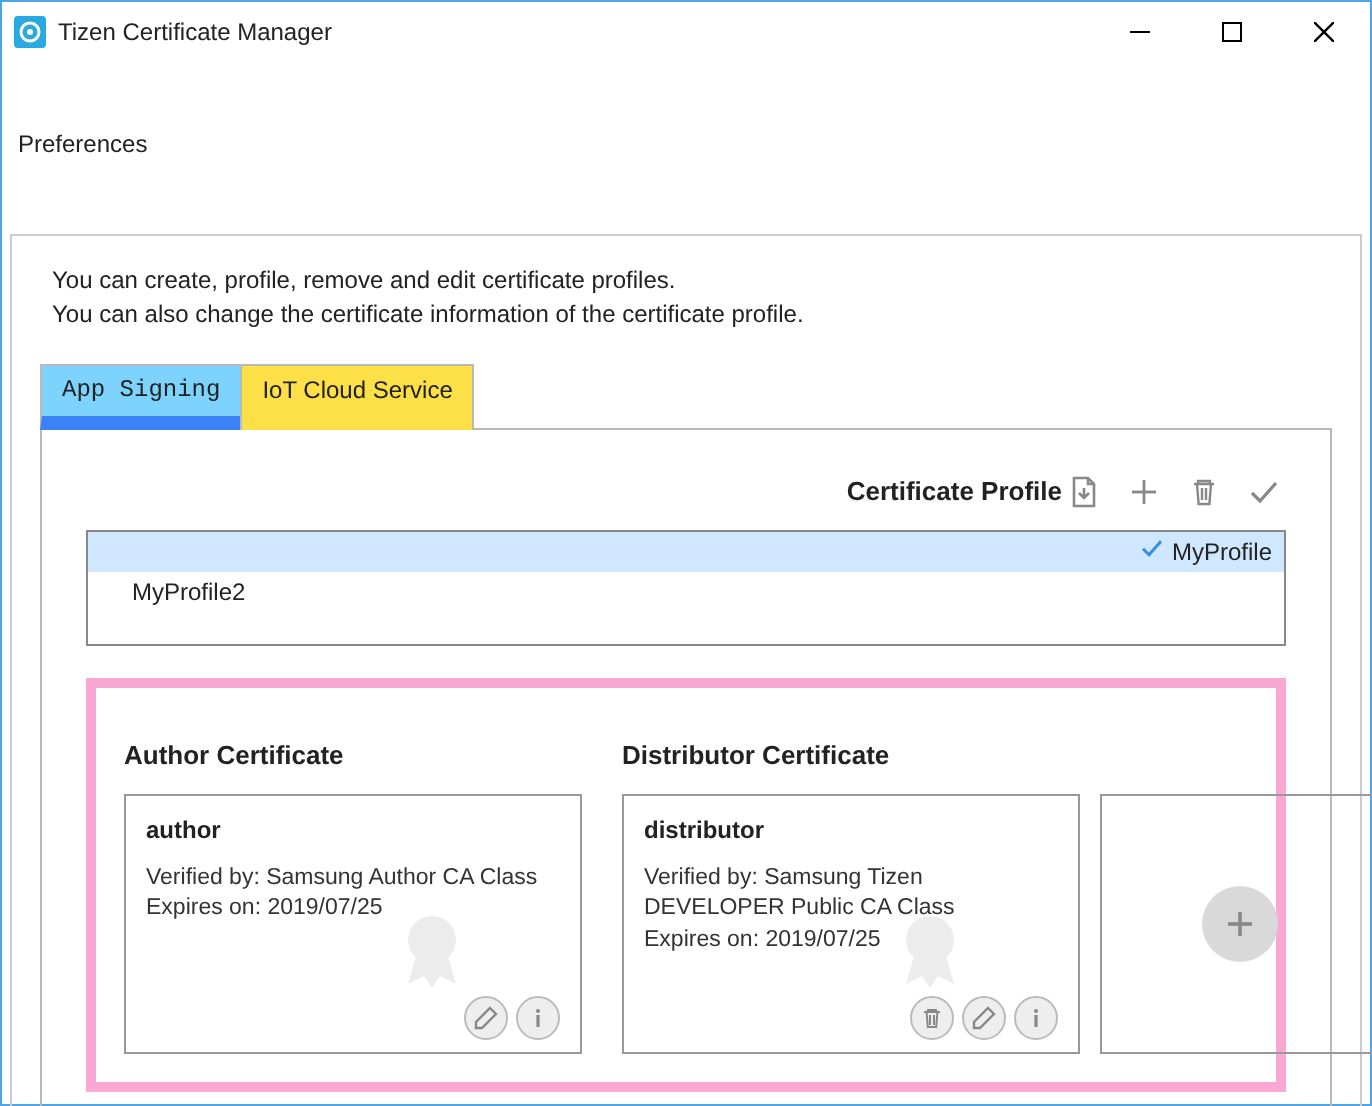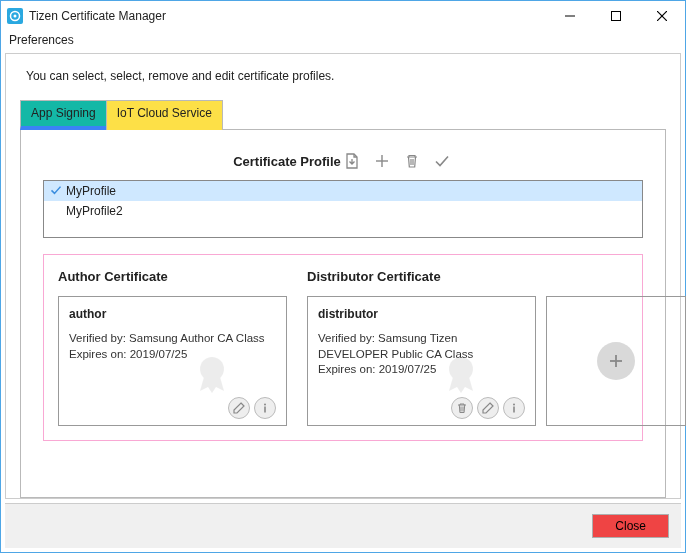--- a/index.html
+++ b/index.html
@@ -1,39 +1,39 @@
 <!DOCTYPE html>
 <html><head>
 <meta charset="utf-8">
 <style>
   * { box-sizing: border-box; }
   html, body { margin:0; padding:0; font-family: "Segoe UI", Tahoma, Arial, sans-serif; font-size:12px; color:#222; background:#fff; }
-  .window { width:686px; height:553px; border:1px solid #4ea6e6; position:relative; background:#fff; display:flex; flex-direction:column; }
+  .window { width:686px; height:553px; border:1px solid #4ea6e6; position:relative; background:#fff; display:flex; flex-direction:column;gap:32px; }
   .titlebar { height:30px; display:flex; align-items:center; padding:0 0 0 4px; }
   .appicon { width:20px; height:20px; display:flex; align-items:center; justify-content:center; margin-right:4px; }
   .titlebar .title { flex:1; font-size:12px; }
   .winbtns { display:flex; }
   .winbtn { width:46px; height:30px; display:flex; align-items:center; justify-content:center; }
   .winbtn svg { width:10px; height:10px; }
   .prefsbar { padding:2px 4px 6px 8px; font-size:12px; }
   .content { flex:1; border:1px solid #ccc; margin:0 4px 4px 4px; padding:14px 14px 0 14px; display:flex; flex-direction:column; }
   .intro { font-size:12px; line-height:1.45; margin:0 0 14px 6px; }
   .tabs { display:flex; border-bottom:1px solid #b9b9b9; }
   .tab { padding:5px 10px 6px; border:1px solid #b9b9b9; border-bottom:none; margin-right:-1px; background:#fde047; position:relative; top:1px; font-size:12px; }
-  .tab.active { background:#14b8a6; border-bottom:4px solid #3b82f6; }
+  .tab.active { background:#7dd3fc; border-bottom:7px solid #3b82f6;font-family:Liberation Mono, monospace; }
   .tabbody { border:1px solid #b9b9b9; border-top:none; flex:1; padding:20px 22px 20px 22px; }
-  .section-head { display:flex; align-items:center; justify-content:center; margin-bottom:8px; }
+  .section-head { display:flex; align-items:center; justify-content:flex-end; margin-bottom:8px; }
   .section-head h3 { margin:0; font-size:13px; font-weight:600; }
   .toolbar { display:flex; gap:8px; align-items:center; }
   .tbtn { width:22px; height:22px; display:flex; align-items:center; justify-content:center; color:#888; }
   .tbtn svg { width:16px; height:16px; }
   .profile-list { border:1px solid #888; height:58px; overflow:hidden; }
   .profile-row { height:20px; display:flex; align-items:center; padding:0 6px; gap:4px; }
-  .profile-row.selected { background:#cfe8ff; }
-  .certs-wrap { border:1px solid #f9a8d4; margin-top:16px; padding:14px 14px 14px 14px; display:flex; gap:20px; }
+  .profile-row.selected { background:#cfe8ff;justify-content:flex-end; }
+  .certs-wrap { border:5px solid #f9a8d4; margin-top:16px; padding:26px 14px 14px 14px; display:flex; gap:20px; }
   .cert-col { flex:1; }
   .cert-col h4 { margin:0 0 12px 0; font-size:13px; font-weight:600; }
   .cards { display:flex; gap:10px; }
   .card { border:1px solid #999; padding:10px 10px 6px 10px; width:229px; height:130px; position:relative; display:flex; flex-direction:column; }
   .card .name { font-weight:600; font-size:12px; margin-bottom:10px; }
   .card .body { font-size:11.5px; line-height:1.35; color:#333; flex:1; }
   .card-actions { display:flex; justify-content:flex-end; gap:4px; margin-top:4px; }
   .circ { width:22px; height:22px; border-radius:50%; border:1px solid #bbb; background:#eee; display:flex; align-items:center; justify-content:center; color:#888; }
   .circ svg { width:12px; height:12px; }
   .addcard { border:1px solid #999; width:140px; height:130px; display:flex; align-items:center; justify-content:center; }
@@ -74,21 +74,22 @@
             <line x1="10" y1="0" x2="0" y2="10" stroke="#000" stroke-width="1.2"></line>
           </svg>
         </div>
     </div>
   </div>
 
   <div class="prefsbar">Preferences</div>
 
   <div class="content">
     <div class="intro">
-      <div>You can select, select, remove and edit certificate profiles.</div>
+      <div>You can create, profile, remove and edit certificate profiles.</div>
+      <div>You can also change the certificate information of the certificate profile.</div>
     </div>
 
     <div class="tabs">
       <div class="tab active">App Signing</div>
       <div class="tab">IoT Cloud Service</div>
     </div>
 
     <div class="tabbody">
 
       <div class="section-head">

